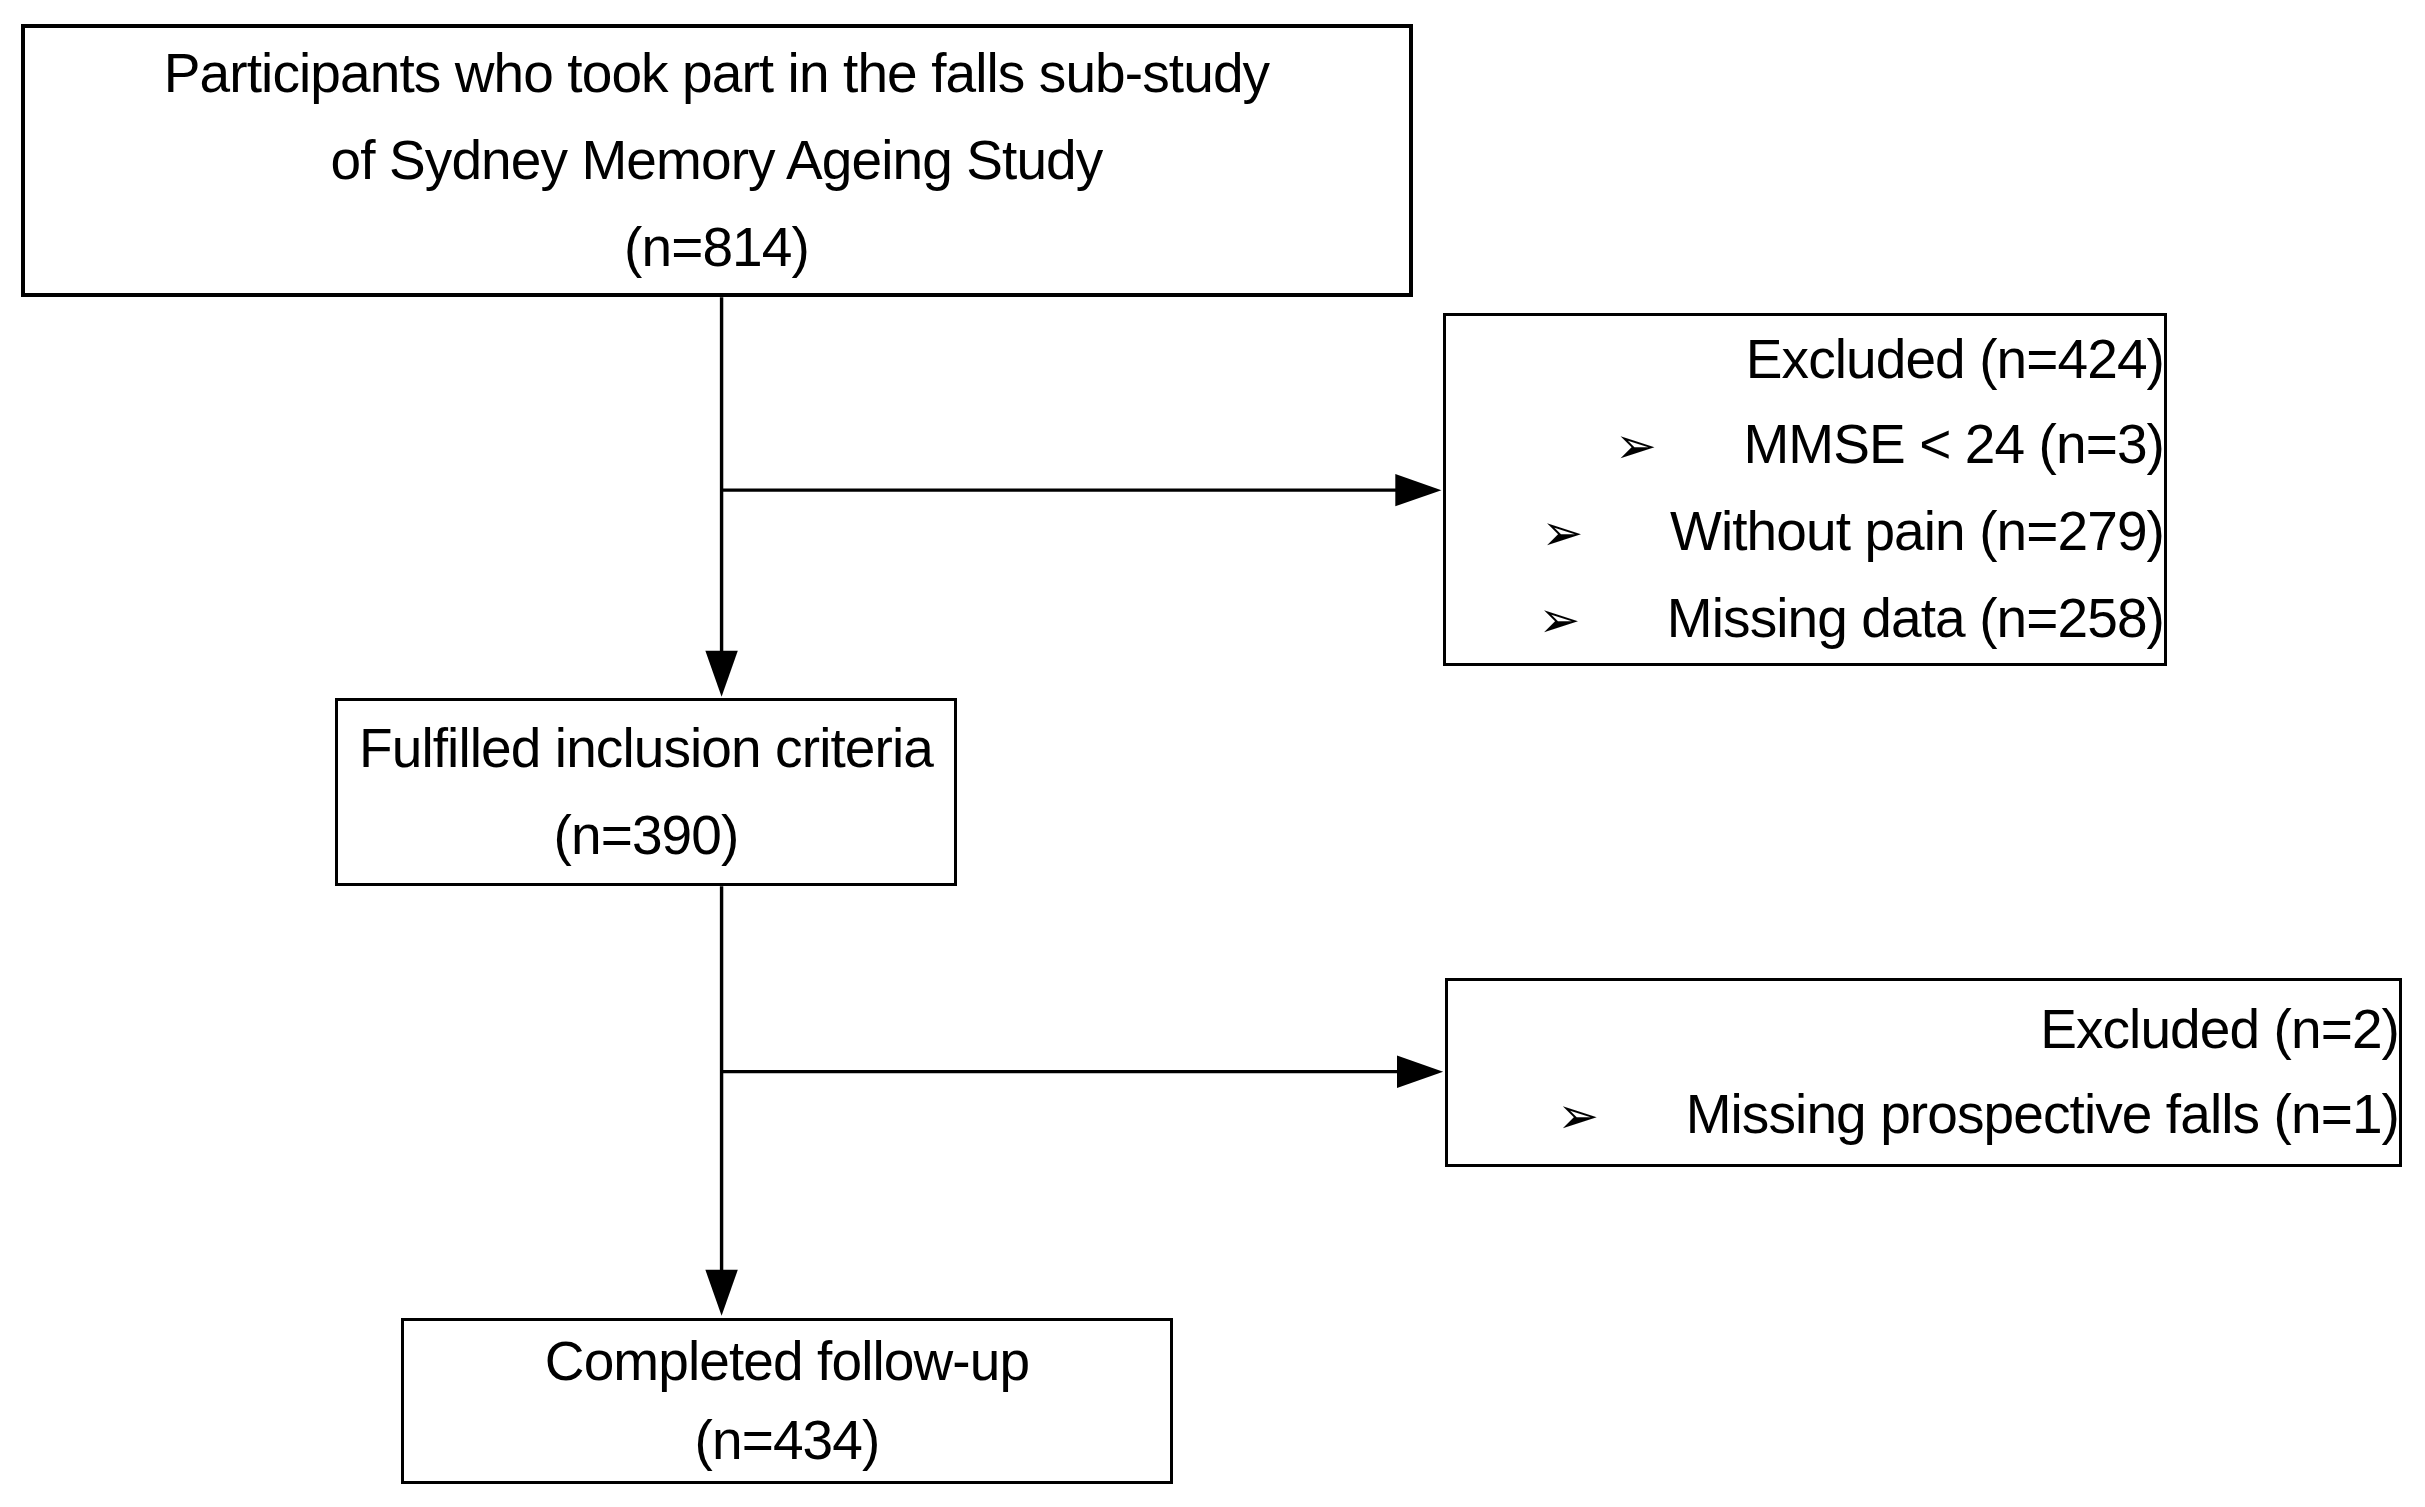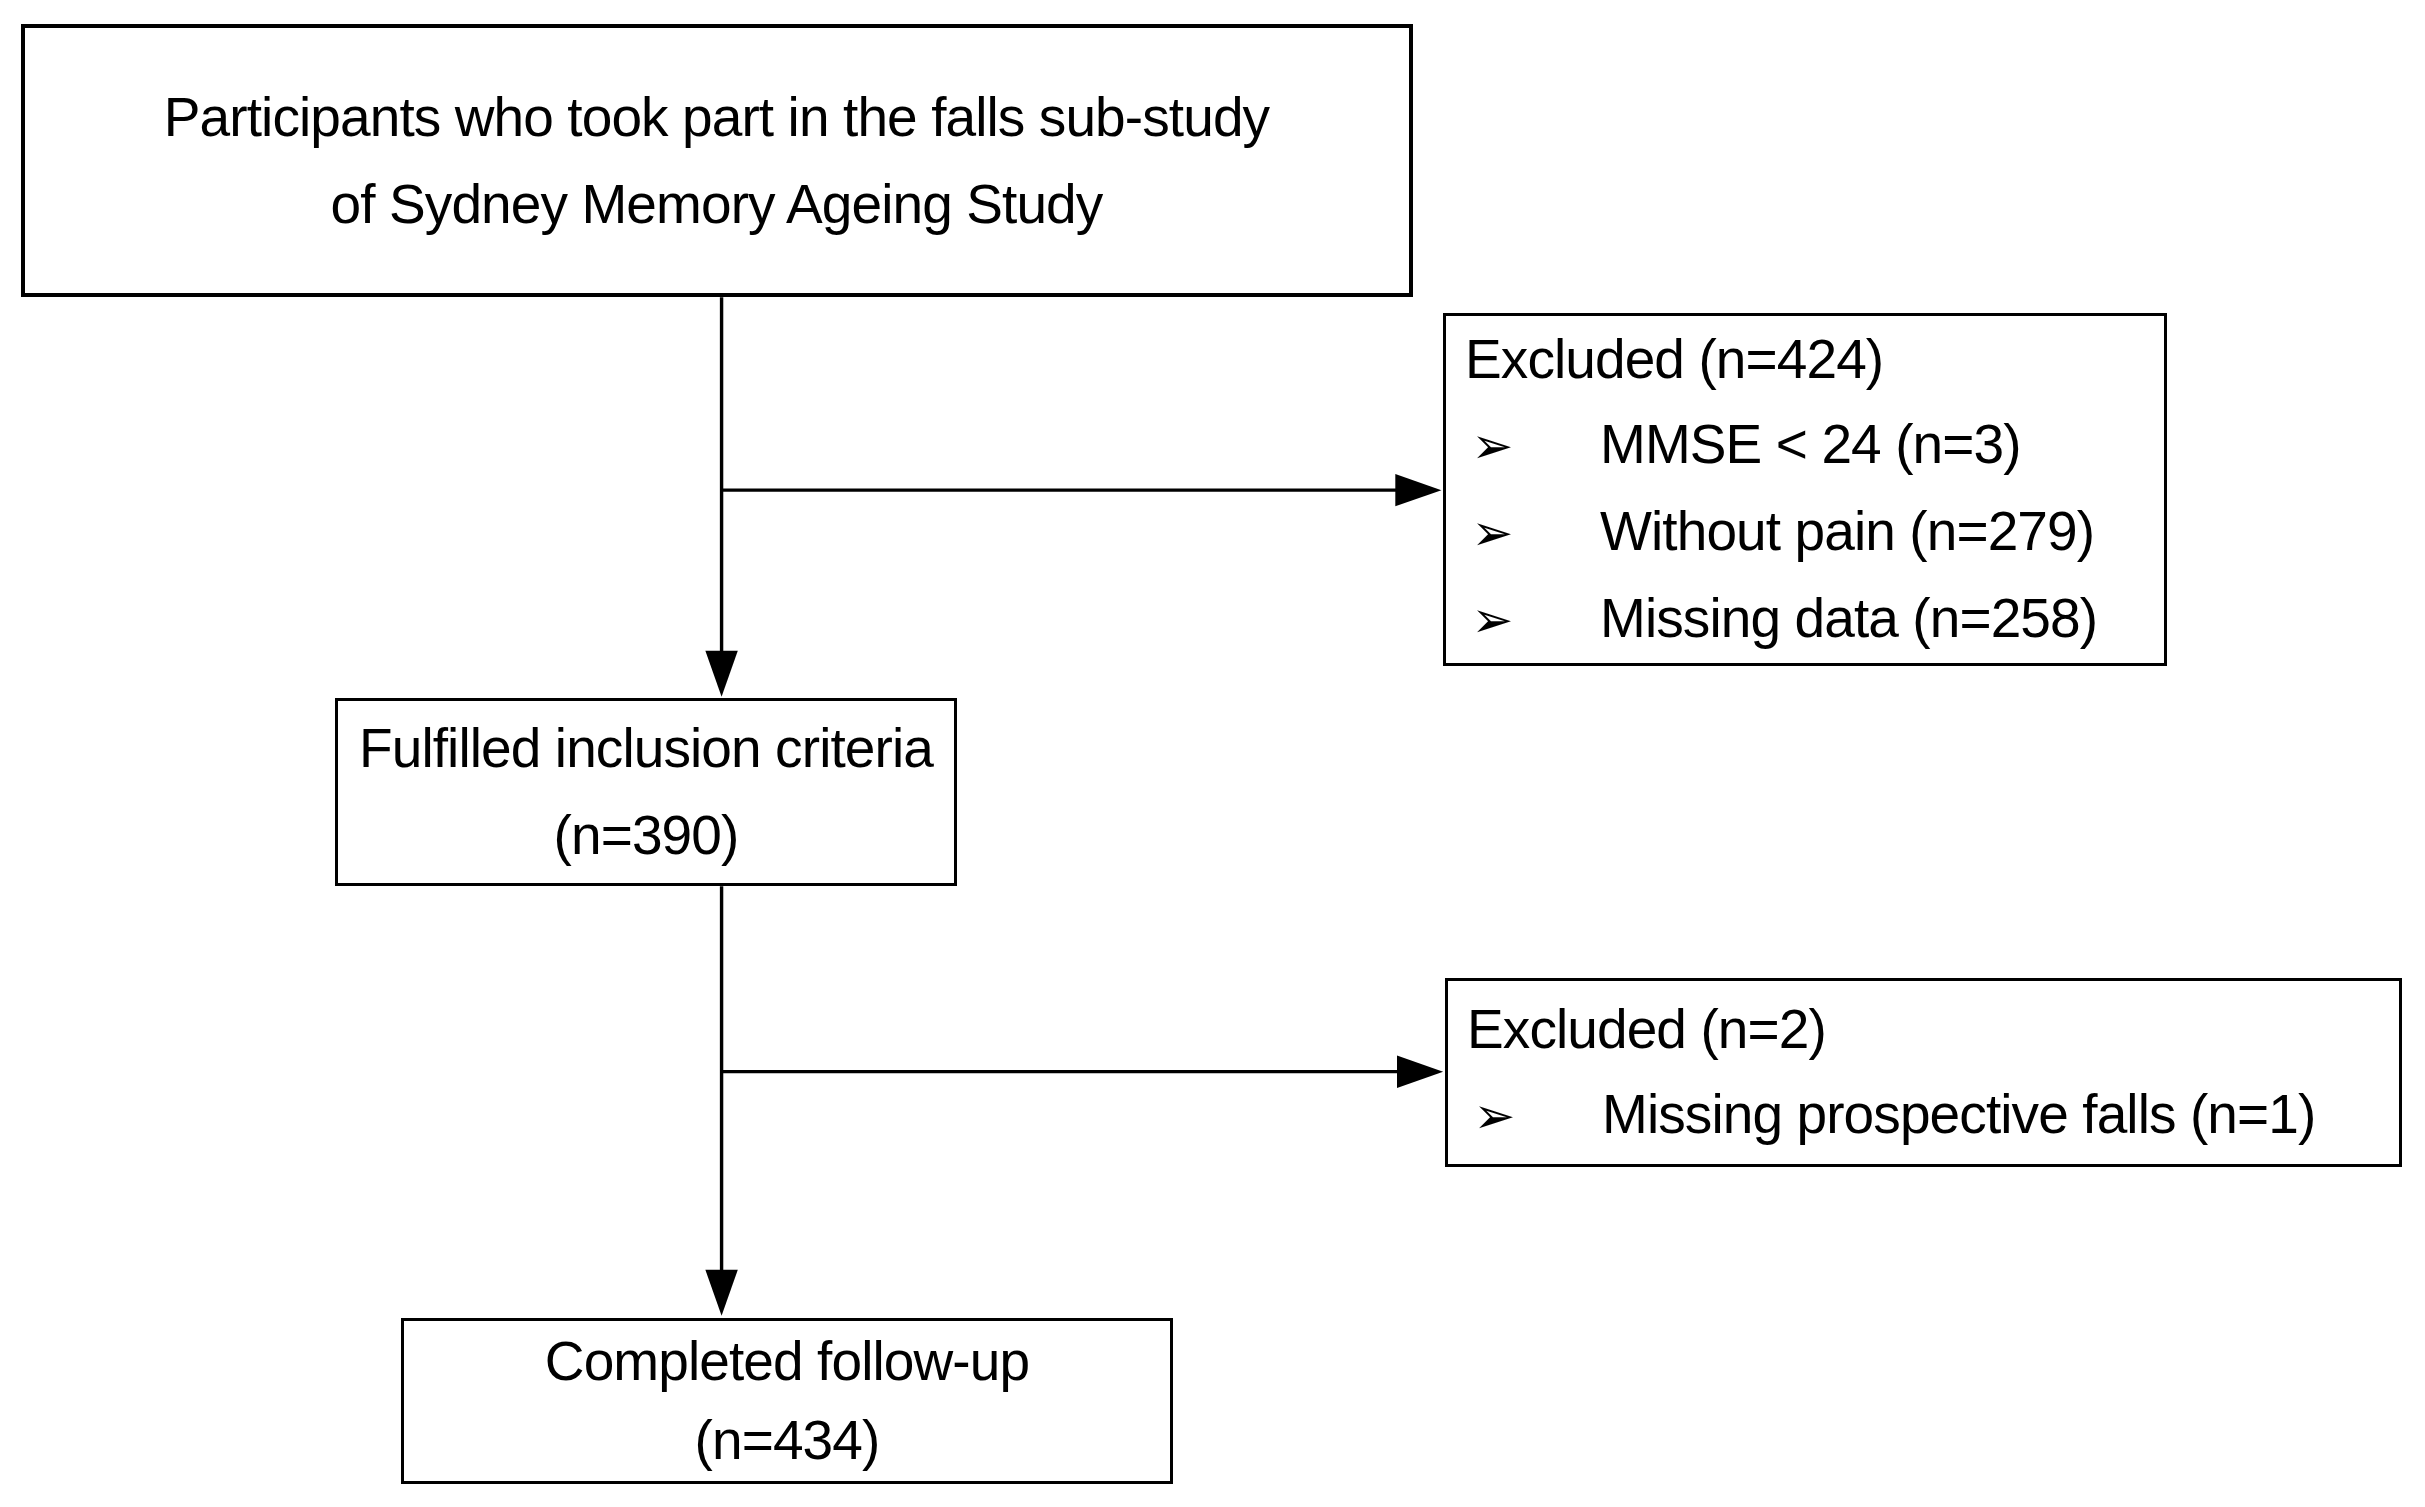--- a/index.html
+++ b/index.html
@@ -32,21 +32,21 @@
     border:3.4px solid var(--line-color);
     display:flex;
     flex-direction:column;
     justify-content:center;
     font-size:55px;
     letter-spacing:-0.9px;
     line-height:85px;
     white-space:nowrap;
   }
   .box.centered{align-items:center;text-align:center;}
-  .box.listed{align-items:flex-start;text-align:left;}
+  .box.listed{align-items:flex-end;text-align:left;}
   .box .heading{padding-left:19px;}
   .bullet-row{display:flex;align-items:baseline;}
   .bullet{
     display:inline-block;
     box-sizing:border-box;
     width:154px;
     padding-left:25.6px;
     font-family:"DejaVu Sans",sans-serif;
     font-size:50px;
     flex:0 0 auto;
@@ -75,20 +75,21 @@
     <line x1="845" y1="1038" x2="845" y2="1495"></line>
     <polygon points="845,1541 826,1487 864,1487"></polygon>
 
     <line x1="845" y1="1255" x2="1644" y2="1255"></line>
     <polygon points="1690,1255 1636,1236 1636,1274"></polygon>
   </svg>
 
   <div class="box centered node-source">
     <div>Participants who took part in the falls sub-study</div>
     <div>of Sydney Memory Ageing Study</div>
+    <div>(n=814)</div>
   </div>
 
   <div class="box listed node-excl1">
     <div class="heading">Excluded (n=424)</div>
     <div class="bullet-row">
       <span class="bullet">➢</span>
       <span class="bullet-text">MMSE &lt; 24 (n=3)</span>
     </div>
     <div class="bullet-row">
       <span class="bullet">➢</span>

